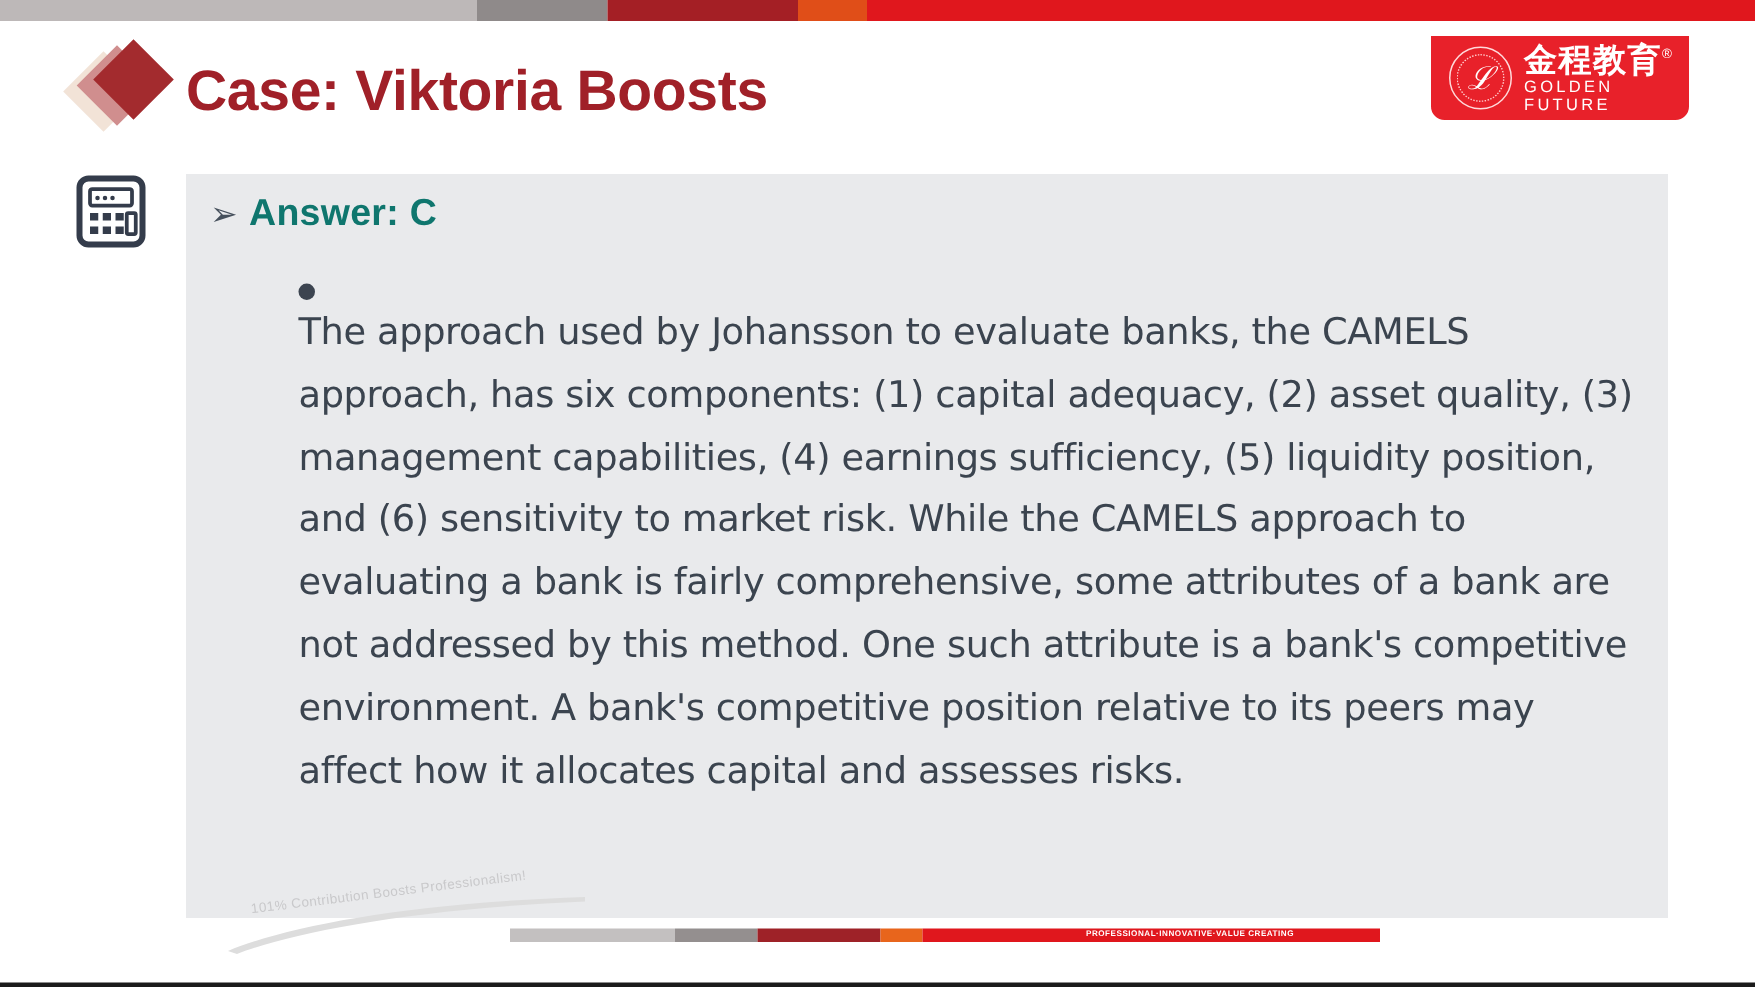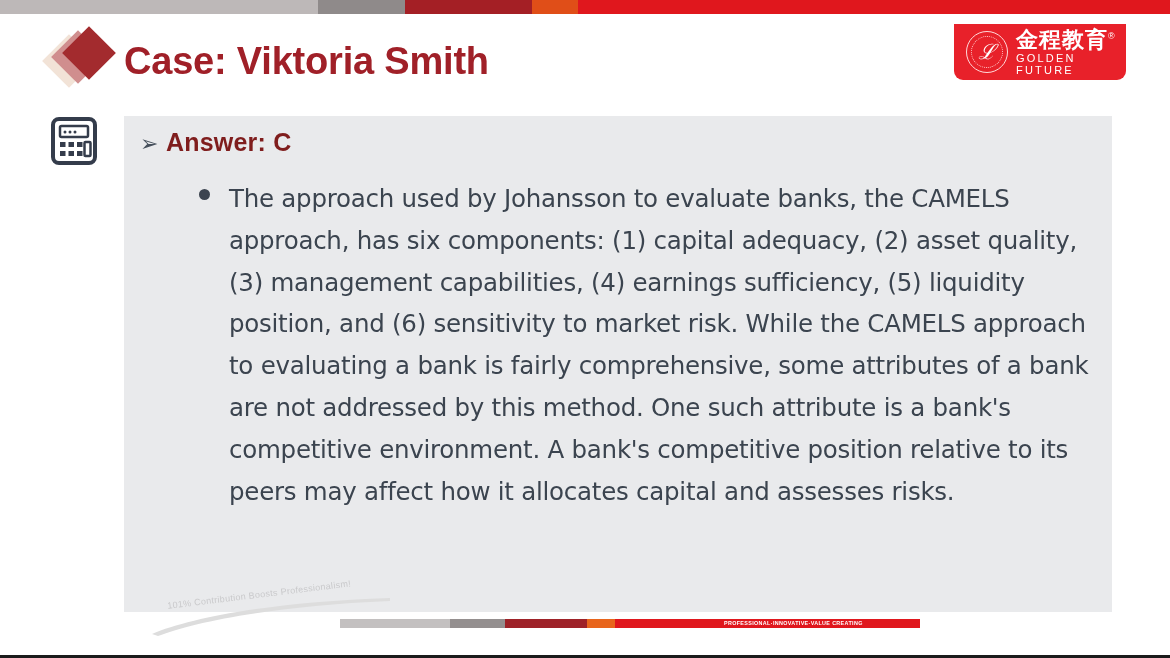--- a/index.html
+++ b/index.html
@@ -145,28 +145,29 @@
   }
   .arrow-bullet {
     width: 26px;
     font-size: 22px;
     color: #46505c;
     line-height: 1;
   }
   .answer-label {
     font-size: 25px;
     font-weight: bold;
-    color: #7f1d1d;
+    color: #0f766e;
     letter-spacing: 0.2px;
   }
   .body-row {
     position: absolute;
     left: 75px; top: 62px;
     width: 900px;
     display: flex;
+    flex-direction: column;
   }
   .dot-bullet {
     flex: 0 0 auto;
     width: 30px;
     padding-top: 11px;
   }
   .dot-bullet i {
     display: block;
     width: 11px; height: 11px;
     border-radius: 50%;
@@ -236,21 +237,21 @@
   </div>
 
   <div class="header">
 
     <div class="diamond-mark">
       <div class="diamond d1" style="background:#f2e3d7"></div>
       <div class="diamond d2" style="background:#d08e8e"></div>
       <div class="diamond d3" style="background:#a32b2e"></div>
     </div>
 
-    <div class="slide-title">Case: Viktoria Smith</div>
+    <div class="slide-title">Case: Viktoria Boosts</div>
 
     <div class="brand-logo">
       <div class="seal">
         <span class="seal-glyph">ℒ</span>
       </div>
       <div class="brand-text">
         <div class="brand-cn"><span>金程教育</span><span class="reg">®</span></div>
         <div class="brand-en">GOLDEN  FUTURE</div>
       </div>
     </div>

